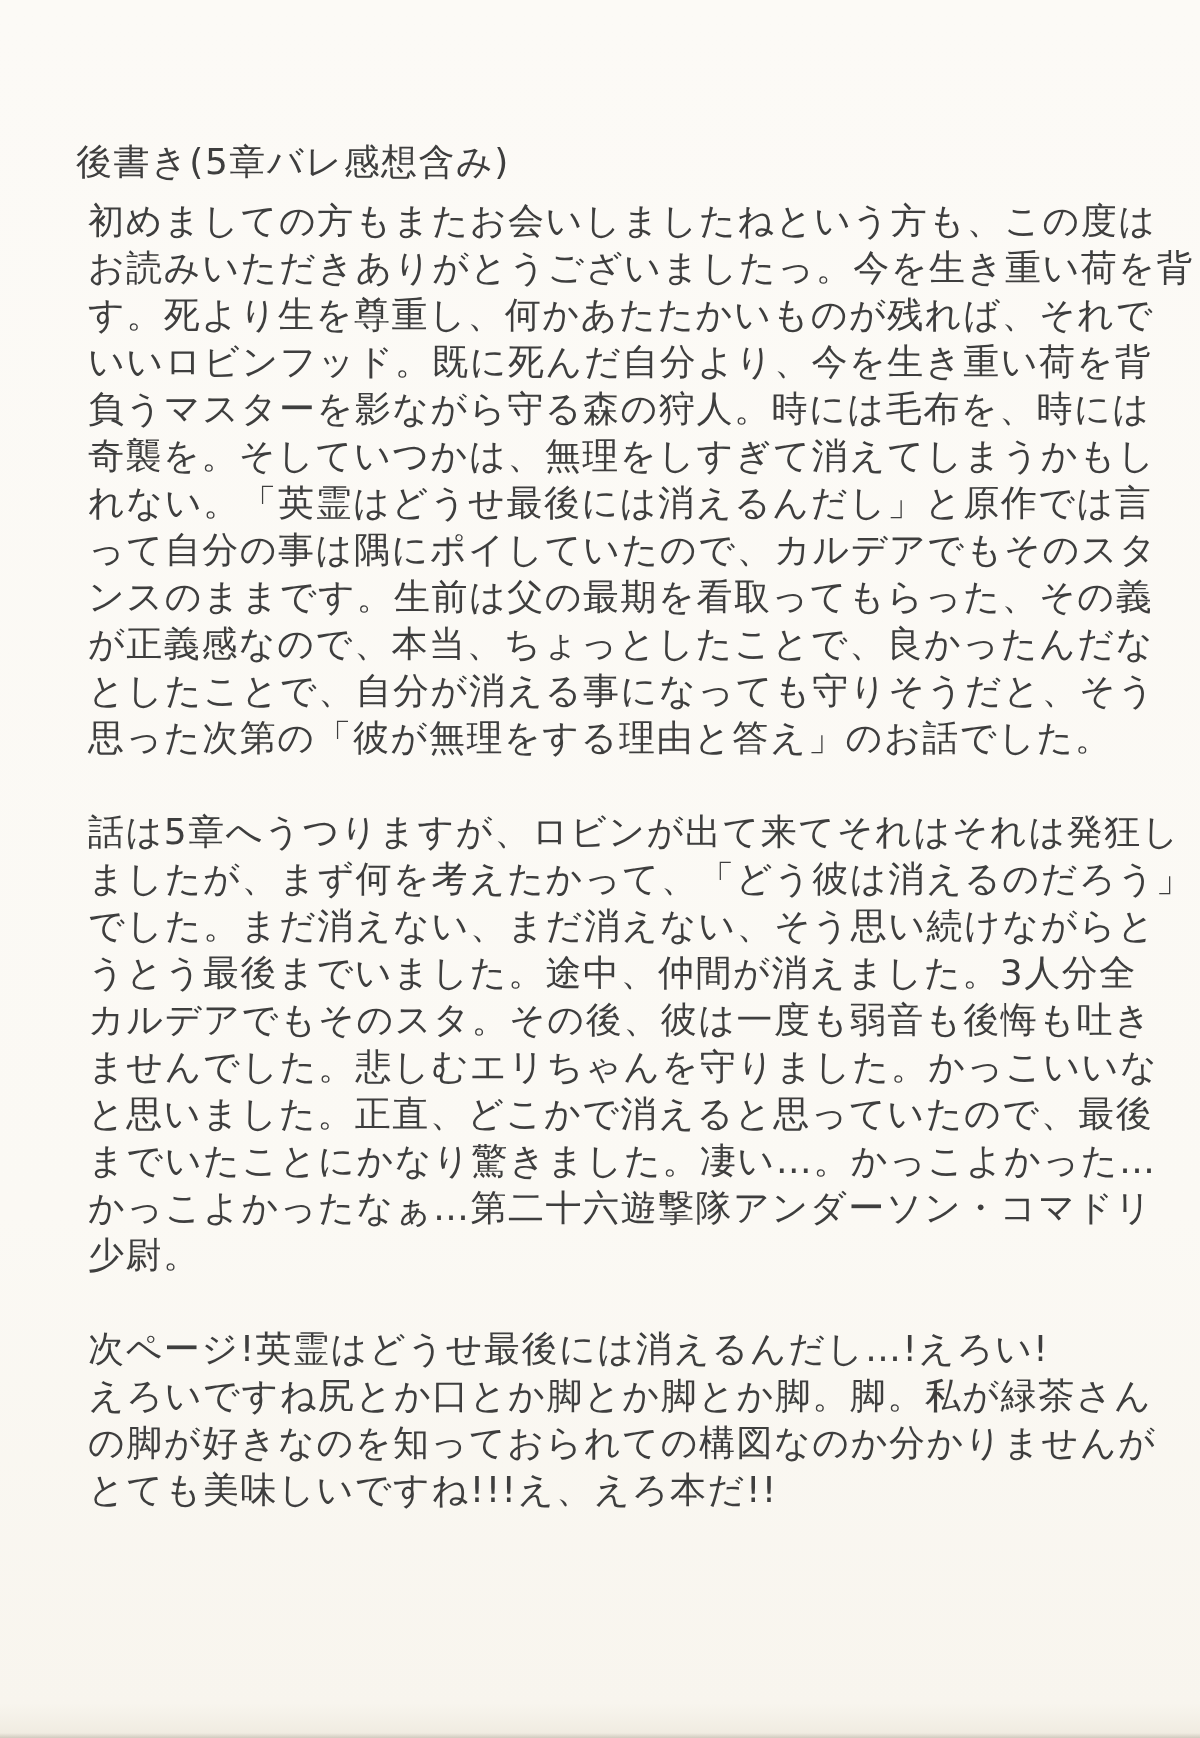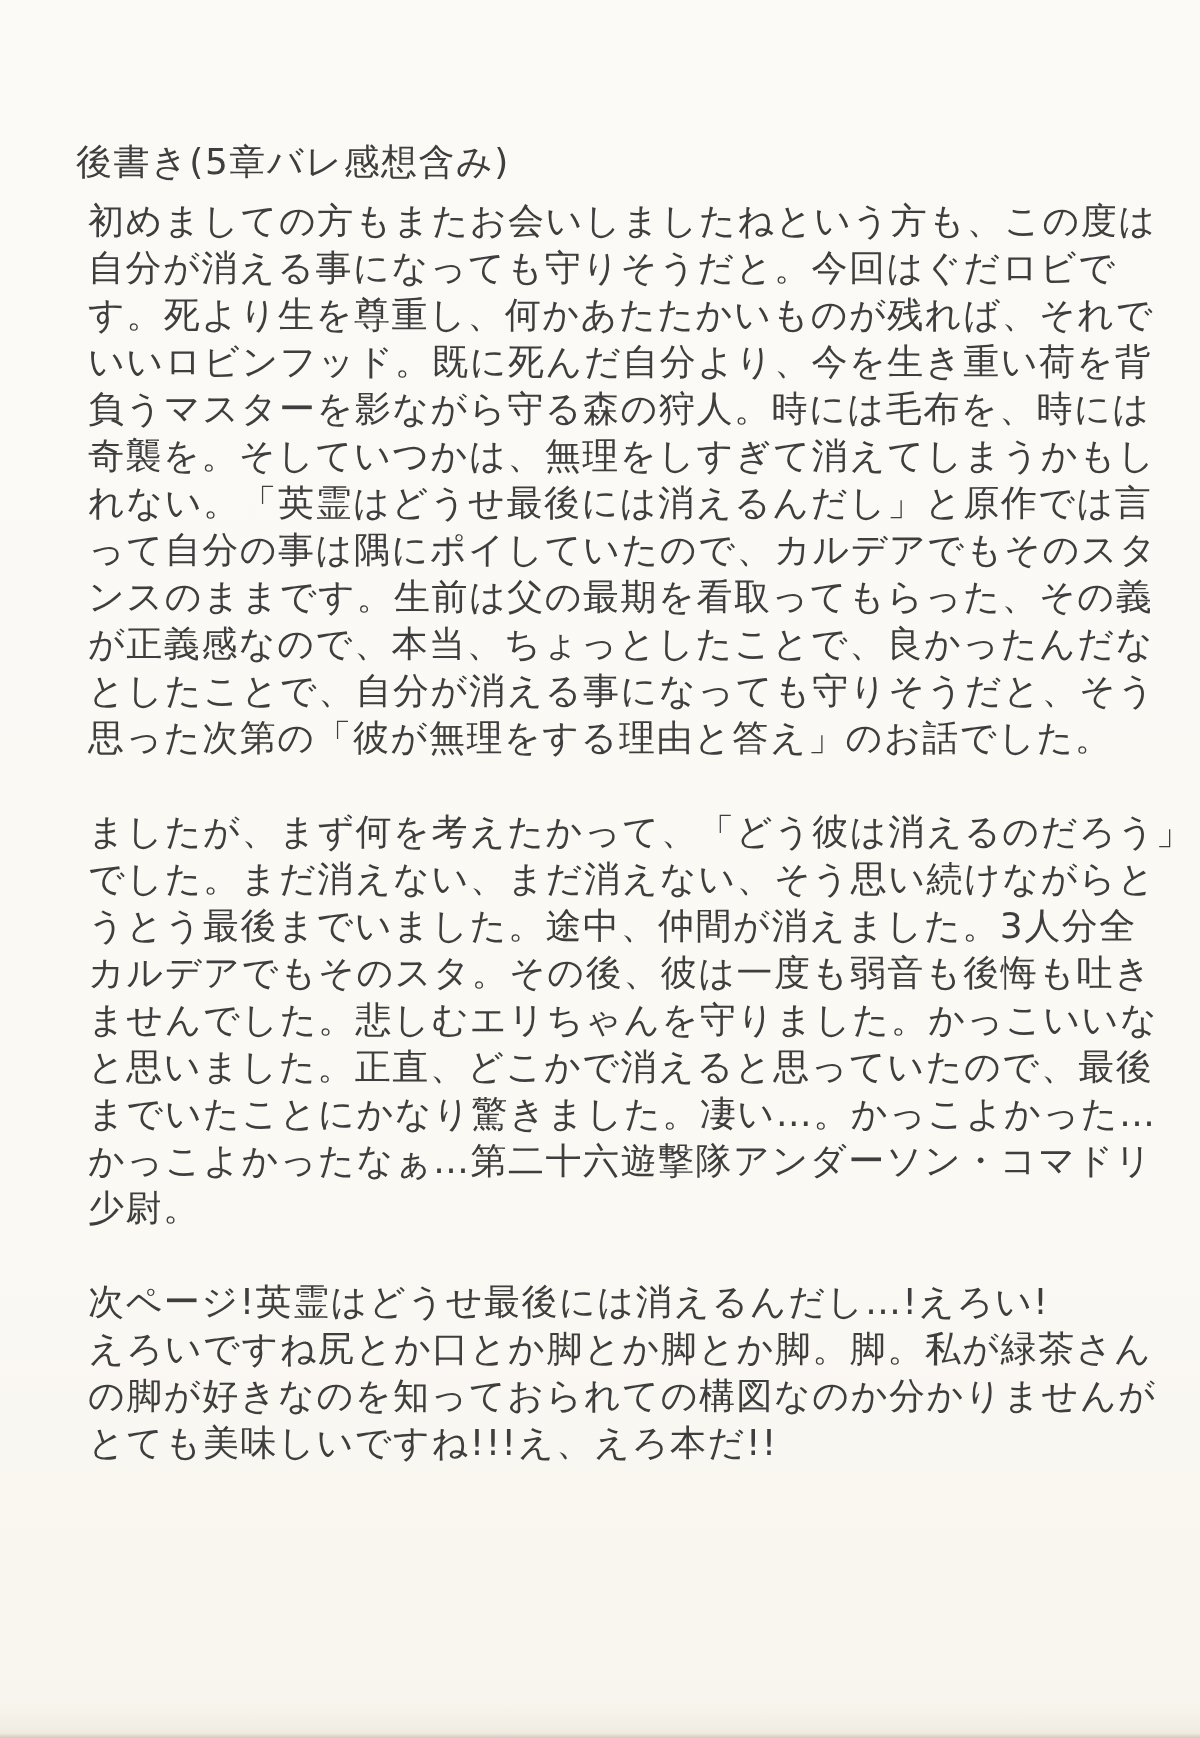--- a/index.html
+++ b/index.html
@@ -46,34 +46,35 @@
 </style>
 </head>
 <body>
 
 <div class="scan-page">
 
   <div class="hw-line heading">後書き(5章バレ感想含み)</div>
 
   <div class="paragraph">
     <div class="hw-line">初めましての方もまたお会いしましたねという方も、この度は</div>
-    <div class="hw-line">自分が消える事になっても守りそうだと。今回はぐだロビで</div>
+    <div class="hw-line">お読みいただきありがとうございましたっ。今を生き重い荷を背</div>
     <div class="hw-line">す。死より生を尊重し、何かあたたかいものが残れば、それで</div>
     <div class="hw-line">いいロビンフッド。既に死んだ自分より、今を生き重い荷を背</div>
     <div class="hw-line">負うマスターを影ながら守る森の狩人。時には毛布を、時には</div>
     <div class="hw-line">奇襲を。そしていつかは、無理をしすぎて消えてしまうかもし</div>
     <div class="hw-line">れない。「英霊はどうせ最後には消えるんだし」と原作では言</div>
     <div class="hw-line">って自分の事は隅にポイしていたので、カルデアでもそのスタ</div>
     <div class="hw-line">ンスのままです。生前は父の最期を看取ってもらった、その義</div>
     <div class="hw-line">が正義感なので、本当、ちょっとしたことで、良かったんだな</div>
     <div class="hw-line">としたことで、自分が消える事になっても守りそうだと、そう</div>
     <div class="hw-line">思った次第の「彼が無理をする理由と答え」のお話でした。</div>
   </div>
 
   <div class="paragraph">
+    <div class="hw-line">話は5章へうつりますが、ロビンが出て来てそれはそれは発狂し</div>
     <div class="hw-line">ましたが、まず何を考えたかって、「どう彼は消えるのだろう」</div>
     <div class="hw-line">でした。まだ消えない、まだ消えない、そう思い続けながらと</div>
     <div class="hw-line">うとう最後までいました。途中、仲間が消えました。3人分全</div>
     <div class="hw-line">カルデアでもそのスタ。その後、彼は一度も弱音も後悔も吐き</div>
     <div class="hw-line">ませんでした。悲しむエリちゃんを守りました。かっこいいな</div>
     <div class="hw-line">と思いました。正直、どこかで消えると思っていたので、最後</div>
     <div class="hw-line">までいたことにかなり驚きました。凄い…。かっこよかった…</div>
     <div class="hw-line">かっこよかったなぁ…第二十六遊撃隊アンダーソン・コマドリ</div>
     <div class="hw-line">少尉。</div>
   </div>

